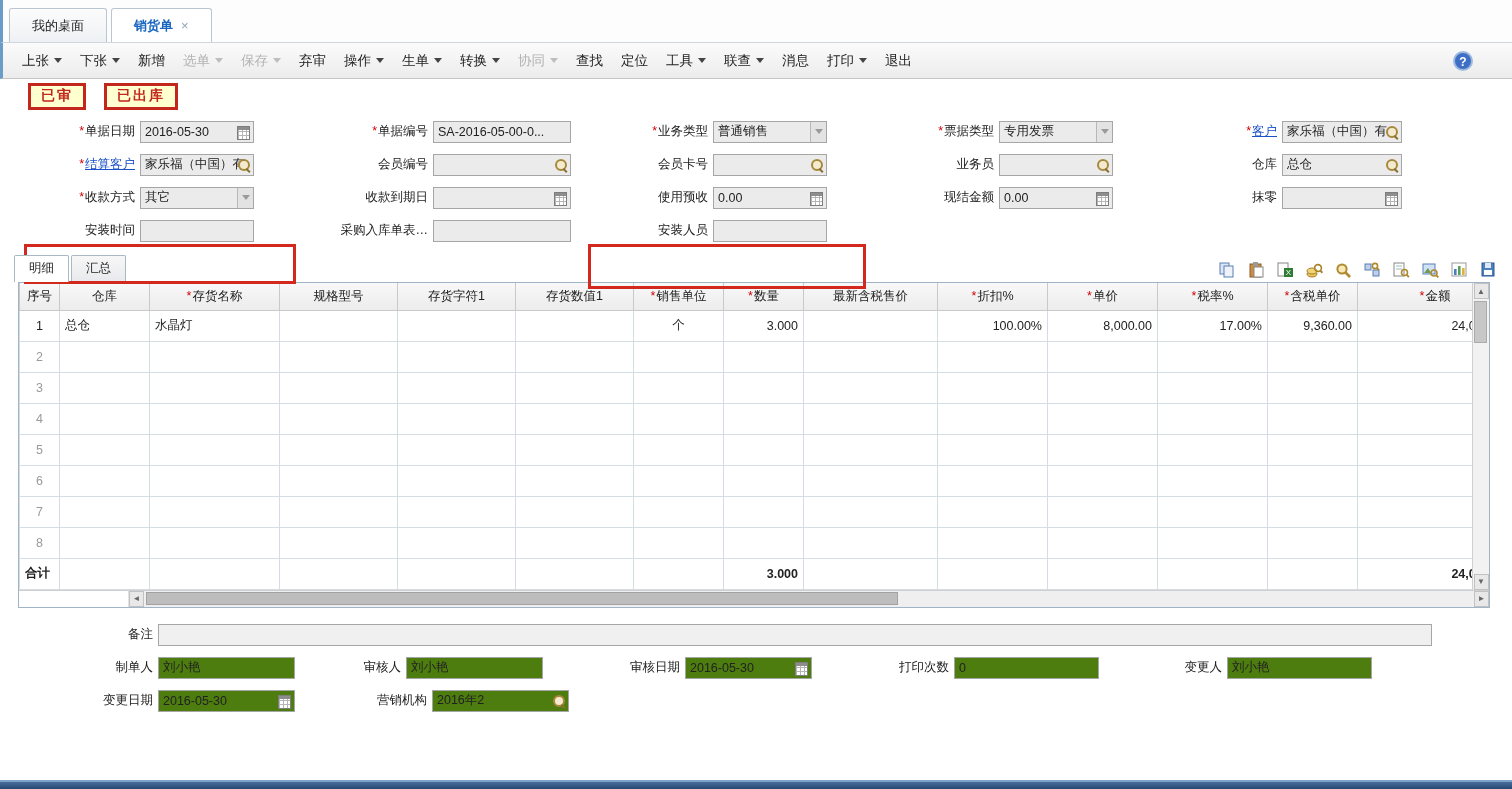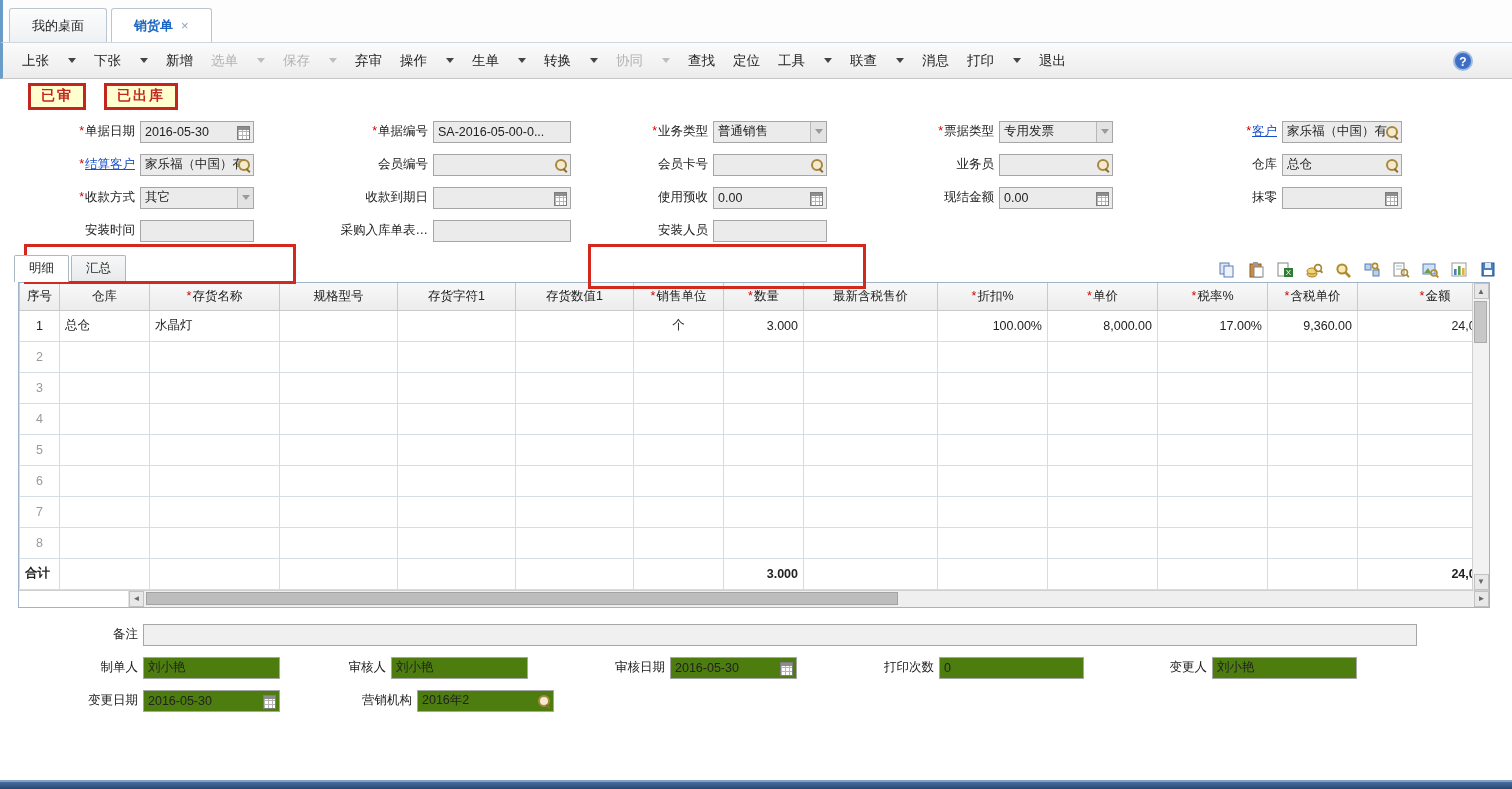--- a/index.html
+++ b/index.html
@@ -7,21 +7,21 @@
   body { font-family:"Liberation Sans","DejaVu Sans",sans-serif; font-size:12.5px; color:#222; background:#fff; position:relative; }
 
   
   .tabbar { height:42px; padding:7px 0 0 6px; background:#fdfdfd; border-left:3px solid #6a9cc9; display:flex; align-items:flex-end; }
   .tab { height:34px; padding:12px 22px; display:flex; align-items:center; gap:8px; border:1px solid #b9c6d2; border-bottom:none; border-radius:3px 3px 0 0; background:linear-gradient(#fcfcfc,#eef1f4); margin-right:4px; font-size:13px; cursor:default; }
   .tab.active { background:#fff; color:#1a66c0; font-weight:bold; position:relative; z-index:2; }
   .tab .close-x { color:#8aa4bc; font-weight:normal; font-size:13px; }
 
   
   .toolbar { height:37px; border-top:1px solid #cfd6dd; border-bottom:1px solid #c6c6c6; background:linear-gradient(#fbfbfb,#ececec); display:flex; align-items:center; padding:0 10px; position:relative; border-left:3px solid #6a9cc9; }
-  .tb-item { display:flex; align-items:center; gap:19px; padding:5px 9px; font-size:13.5px; color:#222; cursor:pointer; white-space:nowrap; }
+  .tb-item { display:flex; align-items:center; gap:5px; padding:5px 9px; font-size:13.5px; color:#222; cursor:pointer; white-space:nowrap; }
   .tb-item.disabled { color:#b3b3b3; cursor:default; }
   .caret { width:0; height:0; border-left:4px solid transparent; border-right:4px solid transparent; border-top:5px solid #444; display:inline-block; }
   .tb-item.disabled .caret { border-top-color:#bdbdbd; }
   .help-btn { position:absolute; right:38px; top:7px; width:22px; height:22px; cursor:pointer; }
 
   
   .content { position:relative; padding-top:2px; }
 
   .badges { display:flex; gap:18px; margin:2px 0 6px 28px; }
   .badge { border:3px solid #c3261c; background:#ffffcf; color:#c3261c; font-weight:bold; font-size:14px; padding:1px 10px 2px; letter-spacing:2px; }
@@ -68,21 +68,21 @@
   .sbtn { width:15px; height:16px; background:#e8e8e8; border:1px solid #c2c2c2; font-size:8px; color:#666; display:flex; align-items:center; justify-content:center; }
   .vthumb { width:13px; height:42px; background:#c7c7c7; border:1px solid #ababab; margin-top:2px; }
   .hscroll { height:17px; border-top:1px solid #cfcfcf; display:flex; align-items:center; background:#fff; }
   .hblank { width:110px; height:100%; background:#fff; border-right:1px solid #e2e2e2; }
   .htrack { flex:1; height:100%; background:#efefef; display:flex; align-items:center; }
   .hthumb { width:752px; height:13px; background:#bdbdbd; border:1px solid #a2a2a2; margin-left:2px; }
 
   
   .footer { padding-top:16px; }
   .frow { display:flex; align-items:center; margin-bottom:11px; }
-  .frow .flabel { width:143px; }
+  .frow .flabel { width:158px; }
   .ffld { position:relative; height:22px; background:#4d7c0f; border:1px solid #a6a6a6; display:flex; align-items:center; padding:0 4px; font-size:12.5px; overflow:hidden; }
   .remark-fld { width:1274px; background:#f0f0f0; }
   .fcol { display:flex; align-items:center; }
 
   .bottombar { position:absolute; left:0; right:0; bottom:0; height:9px; background:linear-gradient(#486d9e,#27476f); border-top:2px solid #7fa3c8; }
 </style>
 </head>
 <body>
 
 <div class="tabbar">

